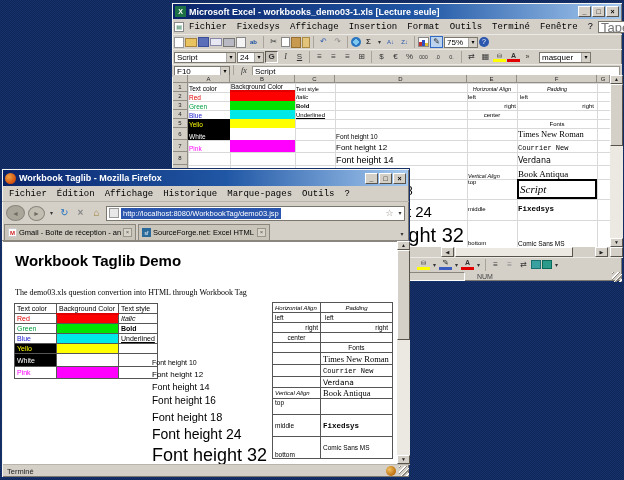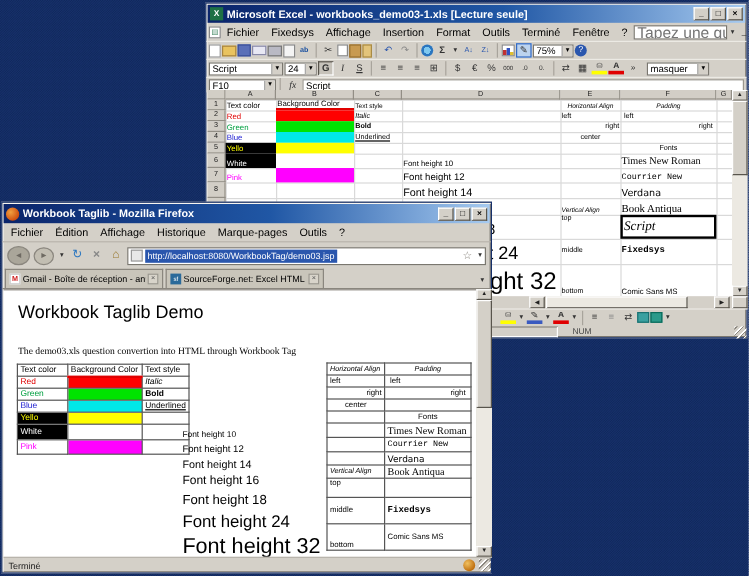--- a/index.html
+++ b/index.html
@@ -10,21 +10,21 @@
     background-size:2px 2px;background-position:0 0,1px 1px;}
   .win{position:absolute;background:#d4d0c8;border:1px solid #16306a;
        box-shadow:inset 1px 1px 0 #f7f5f0,inset -1px -1px 0 #7b776f;}
   .titlebar{height:15px;background:linear-gradient(90deg,#0a246a,#2057a5 55%,#a6caf0);color:#fff;
        font-size:9px;font-weight:bold;display:flex;align-items:center;gap:3px;padding:0 2px;margin:1px;}
   .ttext{white-space:nowrap;overflow:hidden;}
   .wbtns{margin-left:auto;display:flex;gap:1px;}
   .wbtn{width:13px;height:11px;background:#d4d0c8;border:1px solid;border-color:#fff #58544c #58544c #fff;
        font-size:7px;line-height:9px;text-align:center;color:#000;font-weight:bold;}
   .menubar{display:flex;align-items:center;font-size:9px;height:14px;padding:0 2px;gap:0;}
-  .menuitem{padding:1px 5px;white-space:nowrap;color:#000;}
+  .menuitem{padding:1px 5px;white-space:nowrap;color:#000;font-family:Liberation Mono, monospace;}
   .toolbar{display:flex;align-items:center;height:15px;padding:0 2px;gap:1px;border-top:1px solid #eceae4;}
   .ti{width:13px;height:12px;display:flex;align-items:center;justify-content:center;font-size:8px;
       line-height:12px;color:#333;flex:none;overflow:hidden;}
   .sep{width:1px;height:12px;background:#a8a49c;margin:0 2px;flex:none;}
   .combo{display:flex;align-items:center;background:#fff;border:1px solid #7a776f;height:11px;
       font-size:8px;padding-left:2px;flex:none;overflow:hidden;}
   .da{margin-left:auto;font-size:6px;background:#d4d0c8;width:9px;height:9px;line-height:9px;
       text-align:center;border-left:1px solid #aaa;flex:none;}
   .mini{font-size:6px;}
   
@@ -323,21 +323,21 @@
       </span>
       <span class="tab" style="width:132px;">
         <span class="ti" style="width:9px;height:9px;background:#2a6a9a;color:#fff;font-size:5px;">sf</span>
         <span class="ttext" style="flex:1;">SourceForge.net: Excel HTML E...</span>
         <span class="tclose">×</span>
       </span>
       <span class="ti mini" style="margin-left:auto;width:10px;">▾</span>
     </div>
 
     <div style="position:absolute;left:1px;top:72px;width:394px;height:223px;background:#fff;overflow:hidden;border-top:1px solid #8a867e;">
-      <div style="position:absolute;left:12px;top:10px;font-size:15px;font-weight:normal;">Workbook Taglib Demo</div>
+      <div style="position:absolute;left:12px;top:10px;font-size:15px;font-weight:bold;">Workbook Taglib Demo</div>
       <div class="serif" style="position:absolute;left:12px;top:46px;font-size:8px;">The demo03.xls question convertion into HTML through Workbook Tag</div>
 
       <table class="ftable" style="left:11px;top:61px;">
         <tbody>
             <tr>
           <td style="width:42px;">Text color</td>
           <td style="width:62px;border-bottom:2px solid #e00000;">Background Color</td>
           <td style="width:38px;">Text style</td>
         </tr>
         <tr>

